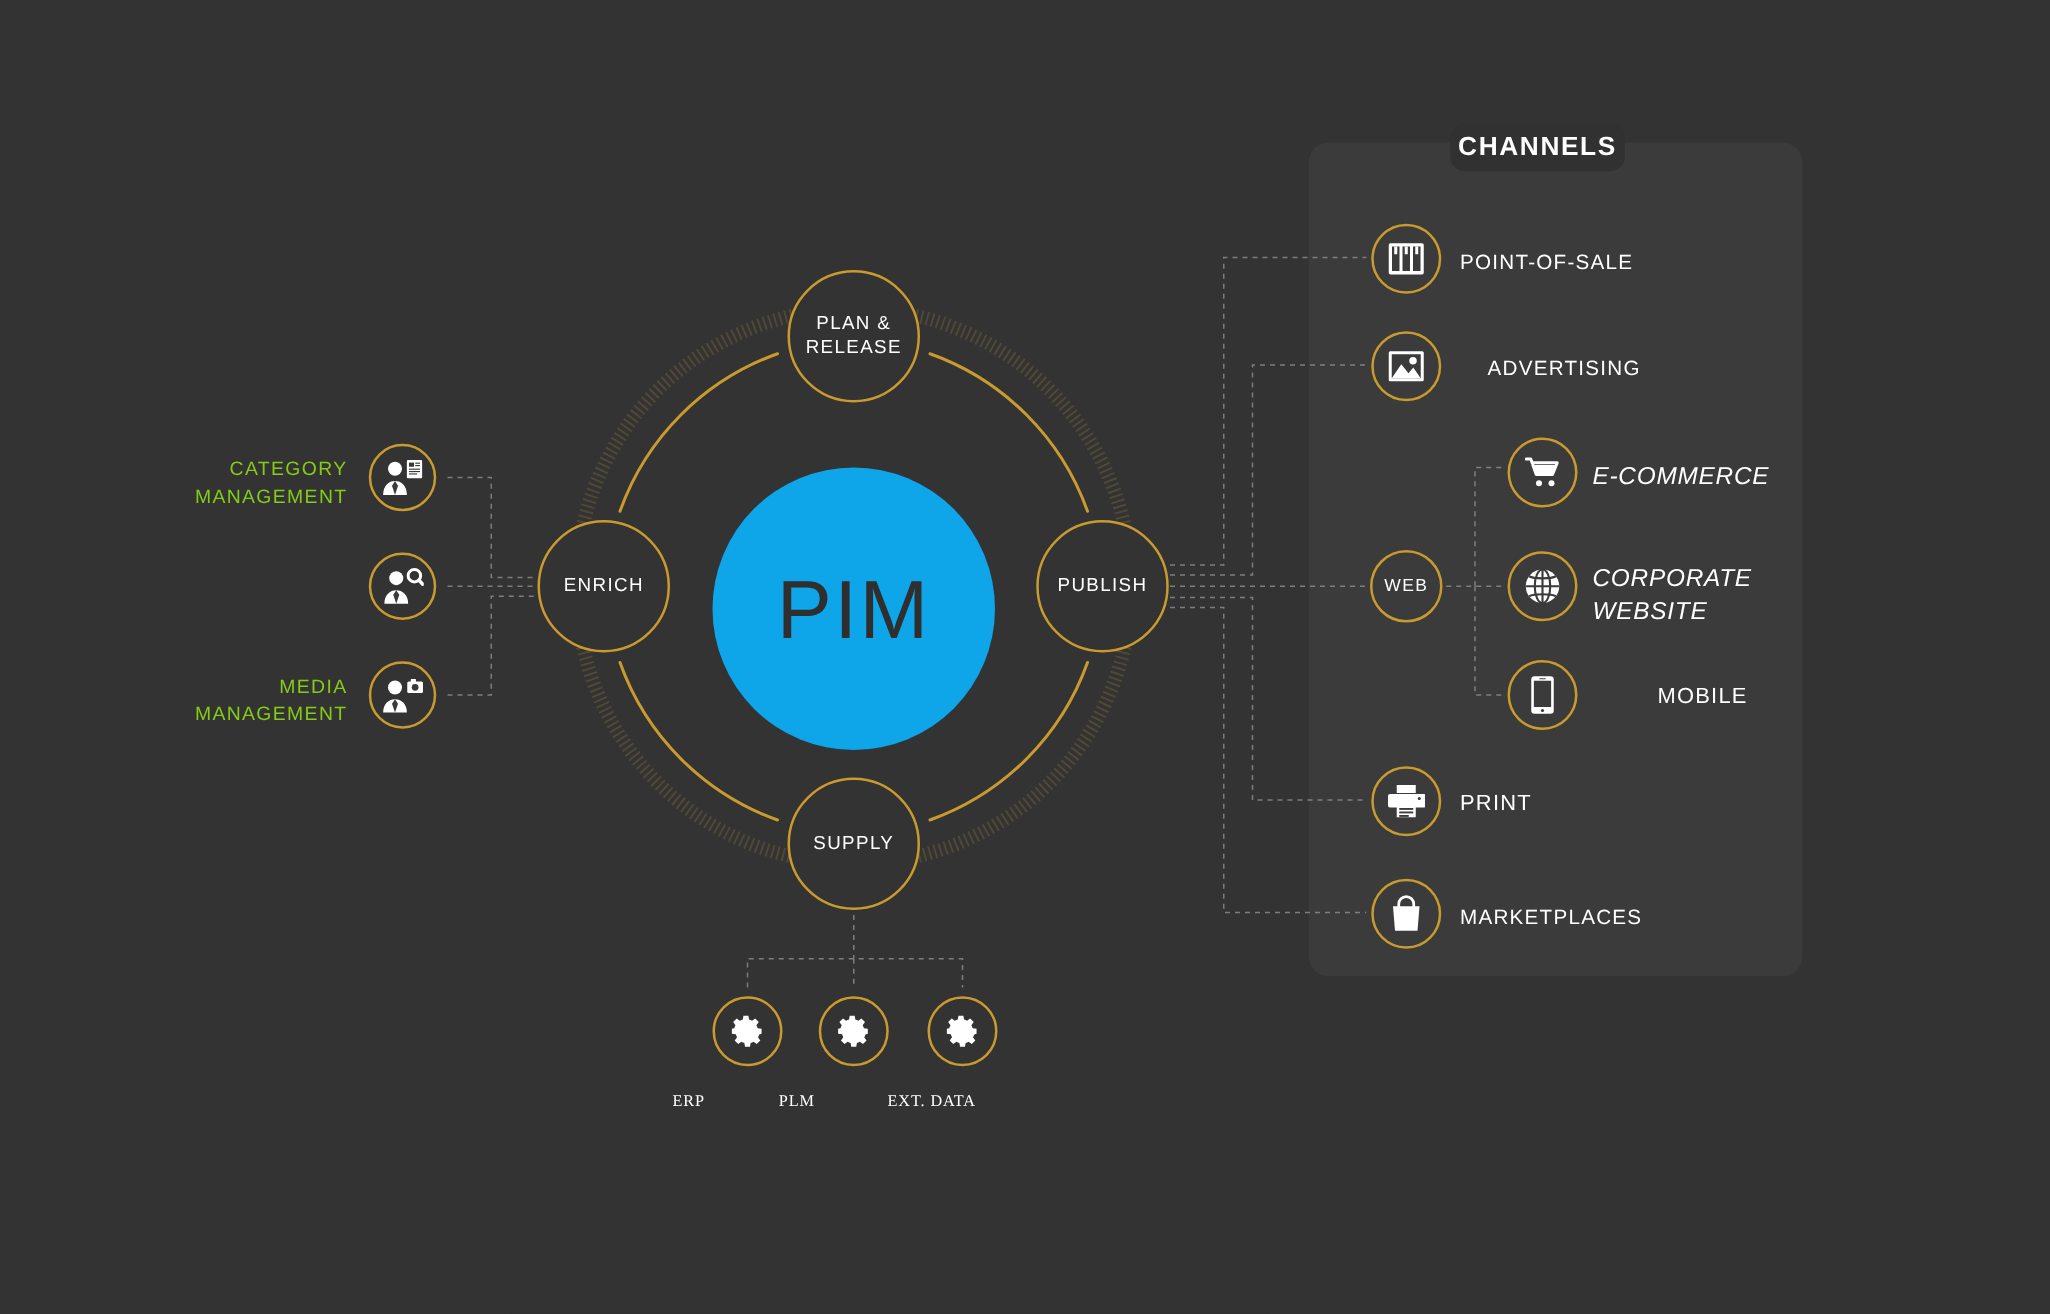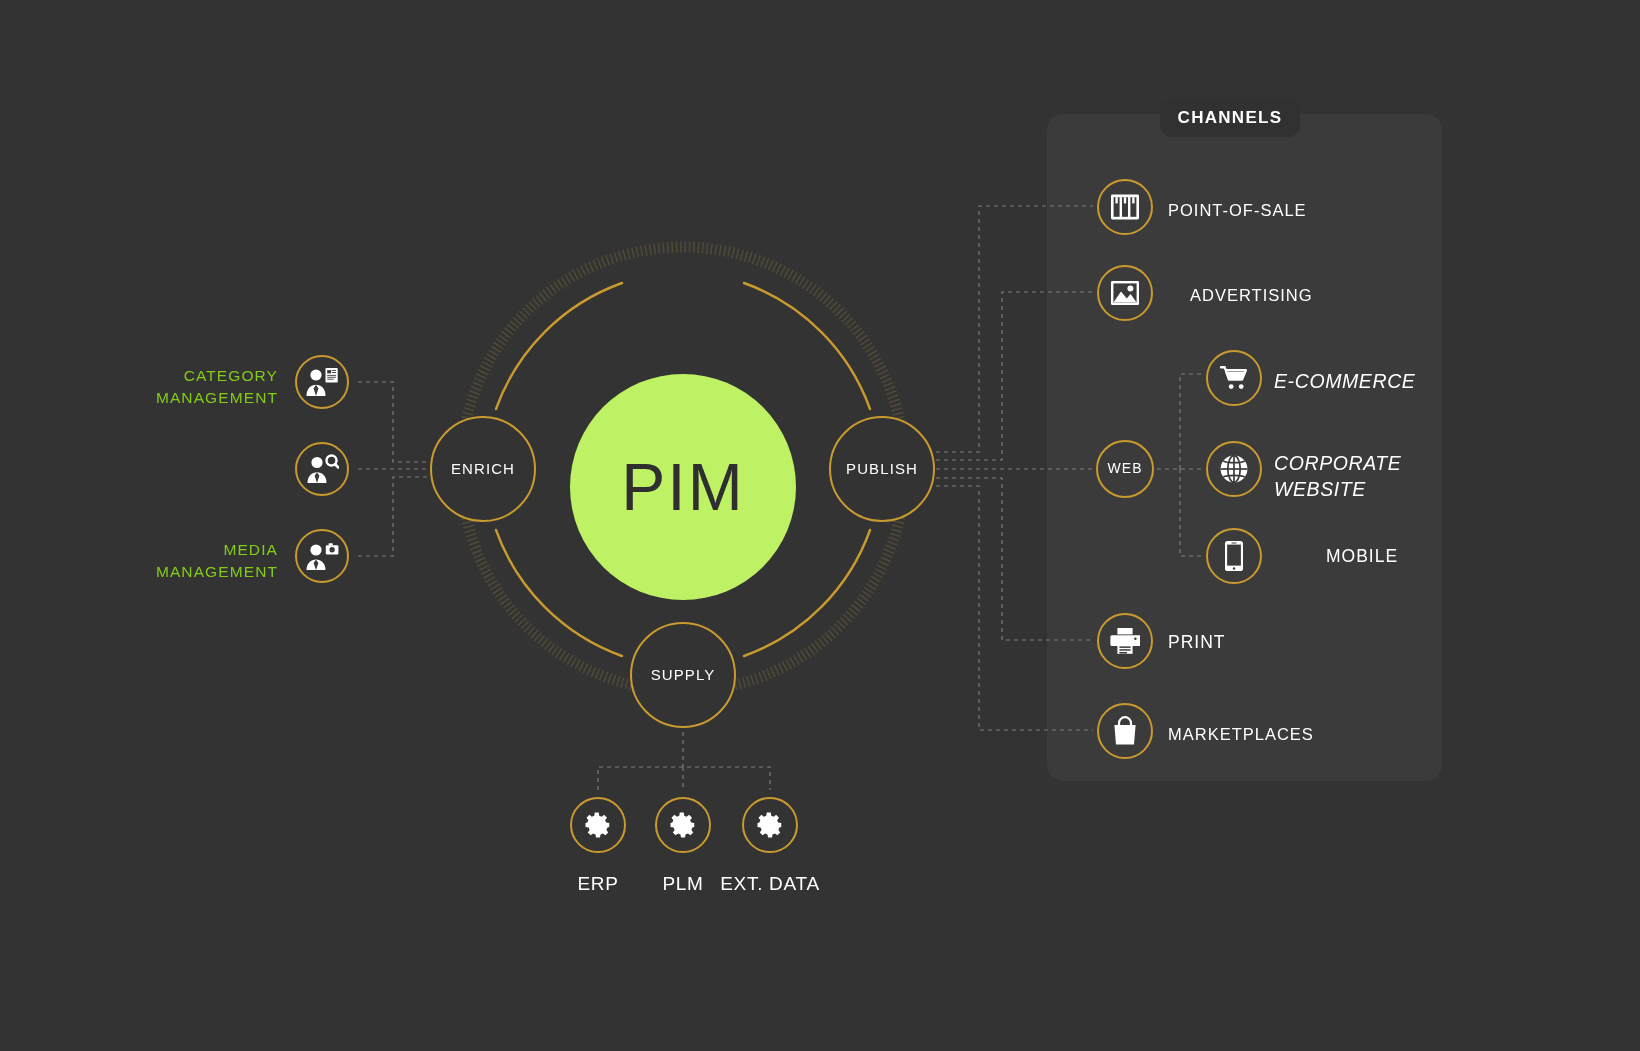--- a/index.html
+++ b/index.html
@@ -33,21 +33,21 @@
     position: absolute;
     left: 1160px; top: 99px;
     width: 140px; height: 38px;
     background: #313131;
     border-radius: 12px;
     display: flex; align-items: center; justify-content: center;
     z-index: 4;
   }
   .channels-badge span {
     color: #ffffff;
-    font-size: 17px;
+    font-size: 21px;
     letter-spacing: 1.3px;
     font-weight: 600;
   }
 
   
   .node {
     position: absolute;
     border-radius: 50%;
     display: flex; align-items: center; justify-content: center;
     text-align: center;
@@ -69,21 +69,21 @@
     width: 106px; height: 106px;
     font-size: 15px;
   }
 
   
   .pim-circle {
     position: absolute;
     left: 570px; top: 374px;
     width: 226px; height: 226px;
     border-radius: 50%;
-    background: #bef264;
+    background: #0ea5e9;
     display: flex; align-items: center; justify-content: center;
   }
   .pim-circle span {
     color: #2f2f2f;
     font-size: 66px;
     font-weight: 300;
     letter-spacing: 2px;
   }
 
   
@@ -111,24 +111,25 @@
     line-height: 1.35;
     text-align: left;
     white-space: pre-line;
   }
   .chan-label.big { font-size: 19.5px; letter-spacing: 0.6px; font-style: italic; }
   .chan-label.mid { font-size: 17.5px; }
 
   .gear-label {
     position: absolute;
     color: #ffffff;
-    font-size: 19px;
+    font-size: 13px;
     letter-spacing: 0.7px;
-    text-align: center;
+    text-align: left;
     width: 120px;
+    font-family: Liberation Serif, serif;
   }
 </style>
 </head>
 <body>
 
 <div id="stage">
 
   <div class="layer" id="panel-layer">
     <div class="channels-panel"></div>
   </div>
@@ -188,20 +189,24 @@
   <div class="layer" id="nodes">
 
     <div class="channels-badge">
       <span>CHANNELS</span>
     </div>
 
     <div class="pim-circle">
       <span>PIM</span>
     </div>
 
+    <div class="node ring hub" style="left:630px; top:216px;">
+      <div class="node-label">PLAN  &amp;
+RELEASE</div>
+    </div>
 
     <div class="node ring hub" style="left:829px; top:416px;">
       <div class="node-label">PUBLISH</div>
     </div>
 
     <div class="node ring hub" style="left:630px; top:622px;">
       <div class="node-label">SUPPLY</div>
     </div>
 
     <div class="node ring hub" style="left:430px; top:416px;">

